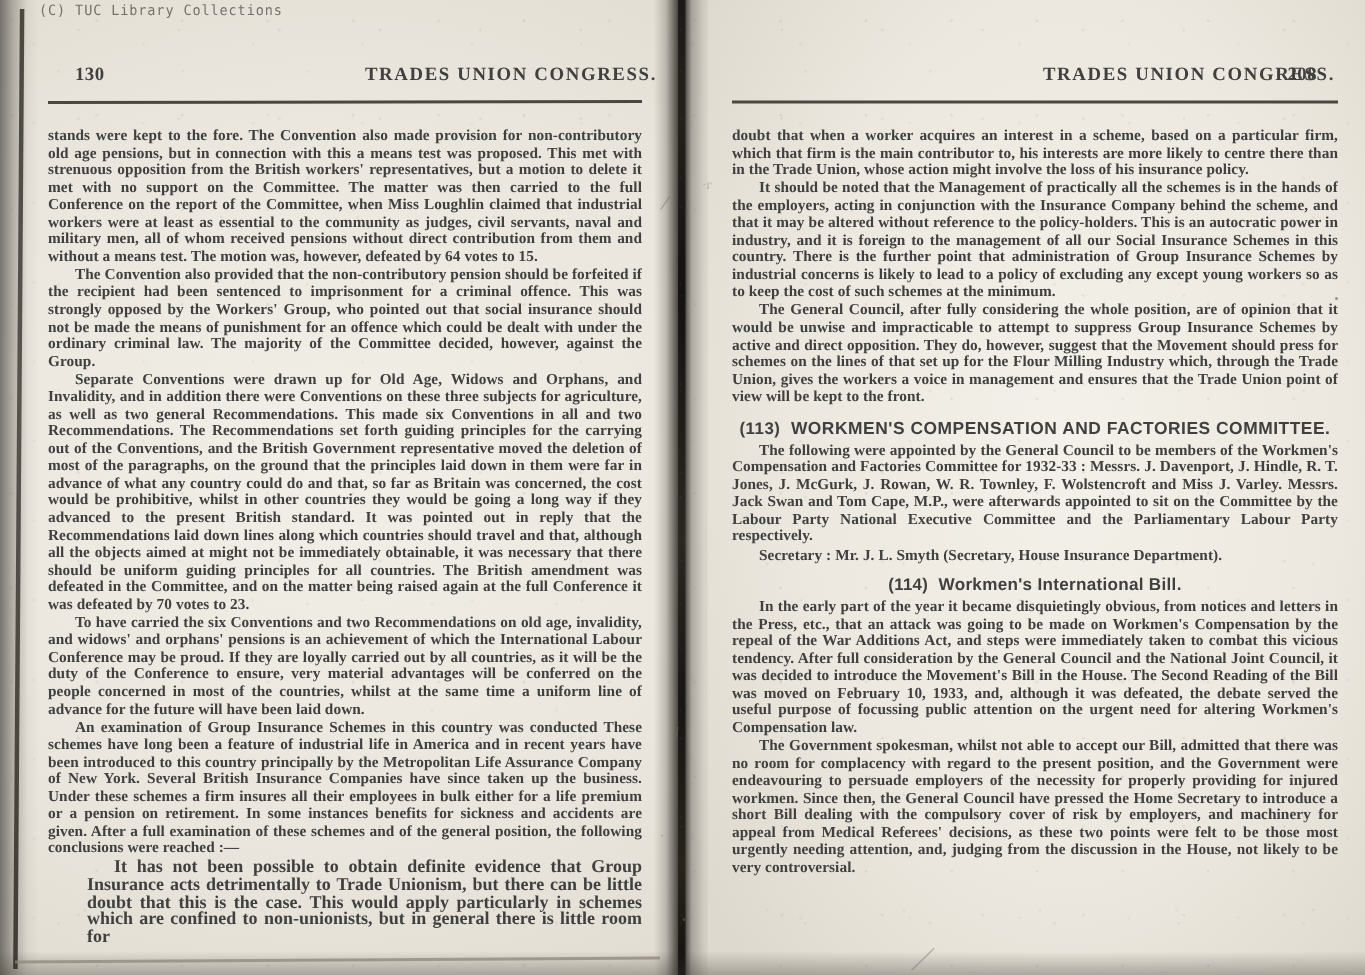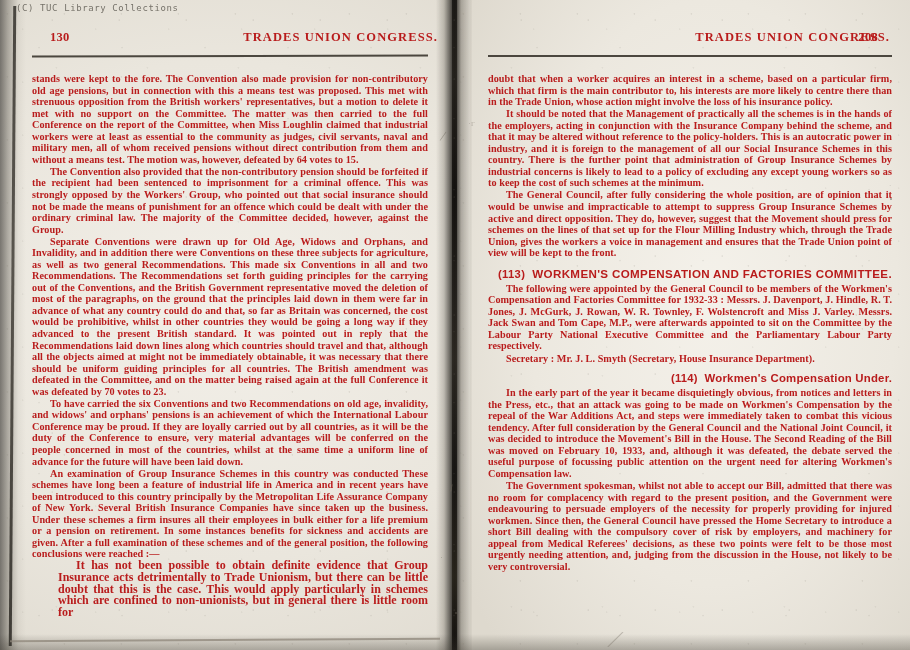--- a/index.html
+++ b/index.html
@@ -101,35 +101,35 @@
       radial-gradient(circle at 78% 34%, rgba(120,115,105,.25) 0.5px, transparent 1.2px),
       radial-gradient(circle at 62% 88%, rgba(120,115,105,.20) 0.5px, transparent 1.2px),
       radial-gradient(circle at 31% 55%, rgba(120,115,105,.18) 0.5px, transparent 1.2px);
     background-size: 57px 63px, 83px 71px, 67px 59px, 91px 77px, 73px 53px;
     pointer-events: none;
   }
 
   
   .watermark {
     position: absolute;
-    left: 16px; top: 3px;
+    left: 26px; top: 3px;
     font-family: "DejaVu Sans Mono", monospace;
     font-size: 9px;
     letter-spacing: .6px;
     color: #4a463e;
     opacity: .72;
     white-space: nowrap;
     transform: scaleY(1.05);
   }
 
   
   .page {
     position: absolute;
-    top: 0;
-    color: #b91c1c;
+    top: 12px;
+    color: #404040;
   }
   .page-left  { left: 28px;  width: 404px; }
   .page-right { left: 484px; width: 412px; }
 
   .runhead {
     position: relative;
     height: 22px;
     margin-top: 30px;
   }
   .runhead .folio {
@@ -184,21 +184,21 @@
     font-size: 12px;
     line-height: 11.55px;
     text-align: justify;
     text-indent: 18px;
     font-weight: bold;
     font-family: "Liberation Serif", "DejaVu Serif", serif;
   }
 
   h2.section {
     margin: 8px 0 2px 0;
-    text-align: right;
+    text-align: center;
     font-family: "Liberation Sans", "DejaVu Sans", sans-serif;
     font-weight: bold;
     font-size: 11.6px;
     letter-spacing: .2px;
     line-height: 13px;
   }
   h2.section .num { margin-right: 7px; font-size: 11.2px; }
   h2.section.caps { font-size: 11.6px; letter-spacing: .35px; }
   h2.section.mixed { font-size: 11.4px; letter-spacing: .2px; }
 
@@ -245,21 +245,21 @@
     <div class="col">
       <p class="para first">doubt that when a worker acquires an interest in a scheme, based on a particular firm, which that firm is the main contributor to, his interests are more likely to centre there than in the Trade Union, whose action might involve the loss of his insurance policy.</p>
       <p class="para">It should be noted that the Management of practically all the schemes is in the hands of the employers, acting in conjunction with the Insurance Company behind the scheme, and that it may be altered without reference to the policy-holders.   This is an autocratic power in industry, and it is foreign to the management of all our Social Insurance Schemes in this country.   There is the further point that administration of Group Insurance Schemes by industrial concerns is likely to lead to a policy of excluding any except young workers so as to keep the cost of such schemes at the minimum.</p>
       <p class="para">The General Council, after fully considering the whole position, are of opinion that it would be unwise and impracticable to attempt to suppress Group Insurance Schemes by active and direct opposition.   They do, however, suggest that the Movement should press for schemes on the lines of that set up for the Flour Milling Industry which, through the Trade Union, gives the workers a voice in management and ensures that the Trade Union point of view will be kept to the front.</p>
       <h2 class="section caps">
         <span class="num">(113)</span><span>WORKMEN'S COMPENSATION AND FACTORIES COMMITTEE.</span>
       </h2>
       <p class="para">The following were appointed by the General Council to be members of the Workmen's Compensation and Factories Committee for 1932-33 : Messrs. J. Davenport, J. Hindle, R. T. Jones, J. McGurk, J. Rowan, W. R. Townley, F. Wolstencroft and Miss J. Varley.   Messrs. Jack Swan and Tom Cape, M.P., were afterwards appointed to sit on the Committee by the Labour Party National Executive Committee and the Parliamentary Labour Party respectively.</p>
       <p class="para">Secretary :  Mr. J. L. Smyth (Secretary, House Insurance Department).</p>
       <h2 class="section mixed">
-        <span class="num">(114)</span><span>Workmen's Compensation Under.</span>
+        <span class="num">(114)</span><span>Workmen's International Bill.</span>
       </h2>
       <p class="para">In the early part of the year it became disquietingly obvious, from notices and letters in the Press, etc., that an attack was going to be made on Workmen's Compensation by the repeal of the War Additions Act, and steps were immediately taken to combat this vicious tendency.   After full consideration by the General Council and the National Joint Council, it was decided to introduce the Movement's Bill in the House.   The Second Reading of the Bill was moved on February 10, 1933, and, although it was defeated, the debate served the useful purpose of focussing public attention on the urgent need for altering Workmen's Compensation law.</p>
       <p class="para">The Government spokesman, whilst not able to accept our Bill, admitted that there was no room for complacency with regard to the present position, and the Government were endeavouring to persuade employers of the necessity for properly providing for injured workmen.   Since then, the General Council have pressed the Home Secretary to introduce a short Bill dealing with the compulsory cover of risk by employers, and machinery for appeal from Medical Referees' decisions, as these two points were felt to be those most urgently needing attention, and, judging from the discussion in the House, not likely to be very controversial.</p>
     </div>
   </div>
 
   <div class="gutter"></div>
   <div class="gutter-core"></div>
   <div class="left-edge"></div>
   <div class="left-edge-line"></div>

